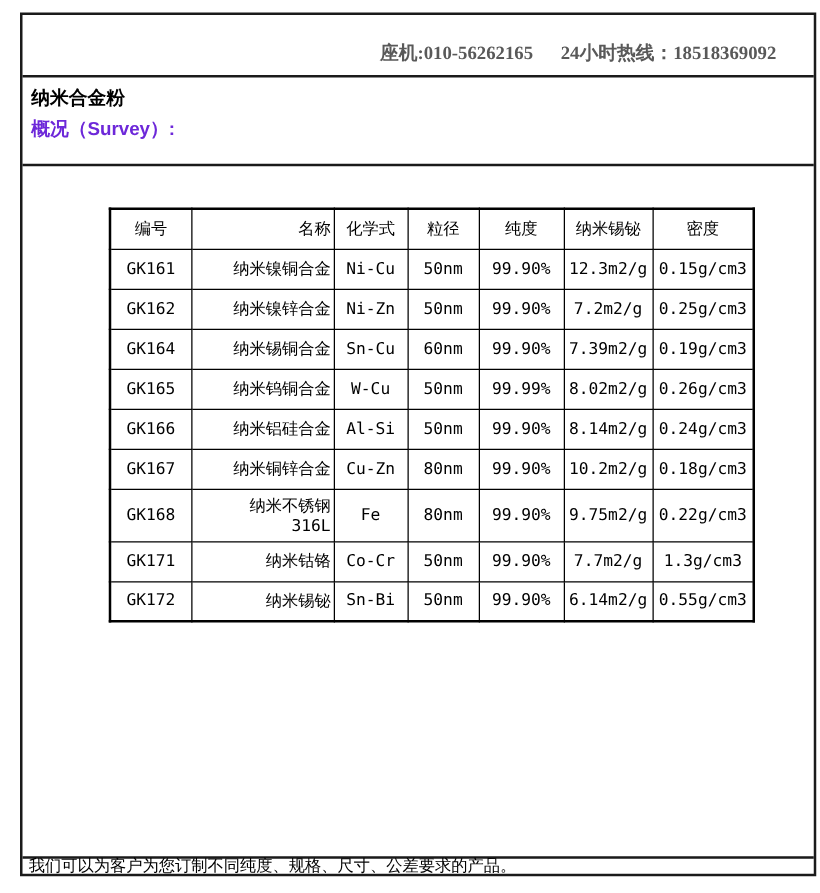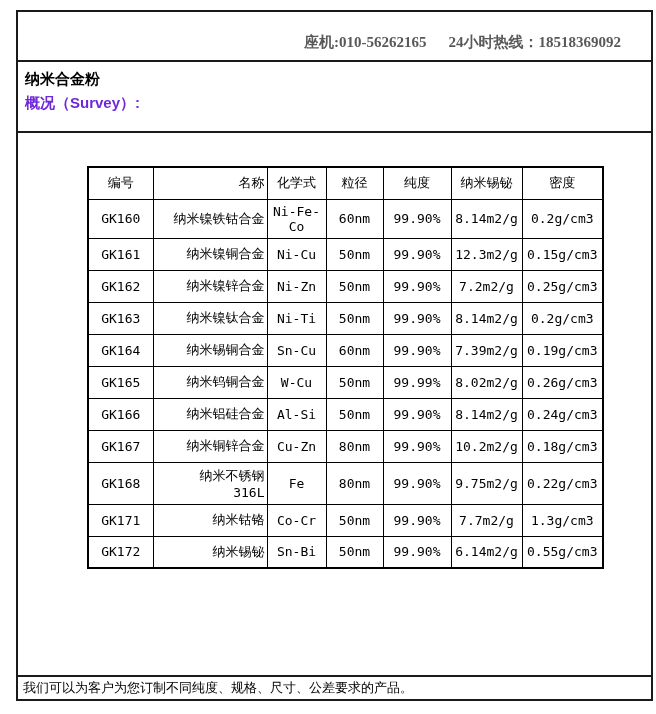--- a/index.html
+++ b/index.html
@@ -71,21 +71,21 @@
     padding: 4px 2px;
     white-space: pre-line;
     overflow: hidden;
   }
   .spec-table th:nth-child(2), .spec-table td:nth-child(2) {
     text-align: right;
     padding-left: 8px;
   }
   
   .band-footer {
-    height: 24px;
+    height: 14px;
     border-top: 2px solid #1a1a1a;
     display: flex;
     align-items: center;
     padding-left: 5px;
     font-size: 13px;
     color: #000;
   }
 </style>
 </head>
 <body>
@@ -119,55 +119,36 @@
             <th>名称</th>
             <th>化学式</th>
             <th>粒径</th>
             <th>纯度</th>
             <th>纳米锡铋</th>
             <th>密度</th>
           </tr>
       </thead>
       <tbody>
           <tr>
-            <td>GK160</td>
-            <td>纳米镍铁钴合金</td>
-            <td>Ni-Fe-
-Co</td>
-            <td>60nm</td>
-            <td>99.90%</td>
-            <td>8.14m2/g</td>
-            <td>0.2g/cm3</td>
-          </tr>
-          <tr>
             <td>GK161</td>
             <td>纳米镍铜合金</td>
             <td>Ni-Cu</td>
             <td>50nm</td>
             <td>99.90%</td>
             <td>12.3m2/g</td>
             <td>0.15g/cm3</td>
           </tr>
           <tr>
             <td>GK162</td>
             <td>纳米镍锌合金</td>
             <td>Ni-Zn</td>
             <td>50nm</td>
             <td>99.90%</td>
             <td>7.2m2/g</td>
             <td>0.25g/cm3</td>
-          </tr>
-          <tr>
-            <td>GK163</td>
-            <td>纳米镍钛合金</td>
-            <td>Ni-Ti</td>
-            <td>50nm</td>
-            <td>99.90%</td>
-            <td>8.14m2/g</td>
-            <td>0.2g/cm3</td>
           </tr>
           <tr>
             <td>GK164</td>
             <td>纳米锡铜合金</td>
             <td>Sn-Cu</td>
             <td>60nm</td>
             <td>99.90%</td>
             <td>7.39m2/g</td>
             <td>0.19g/cm3</td>
           </tr>

